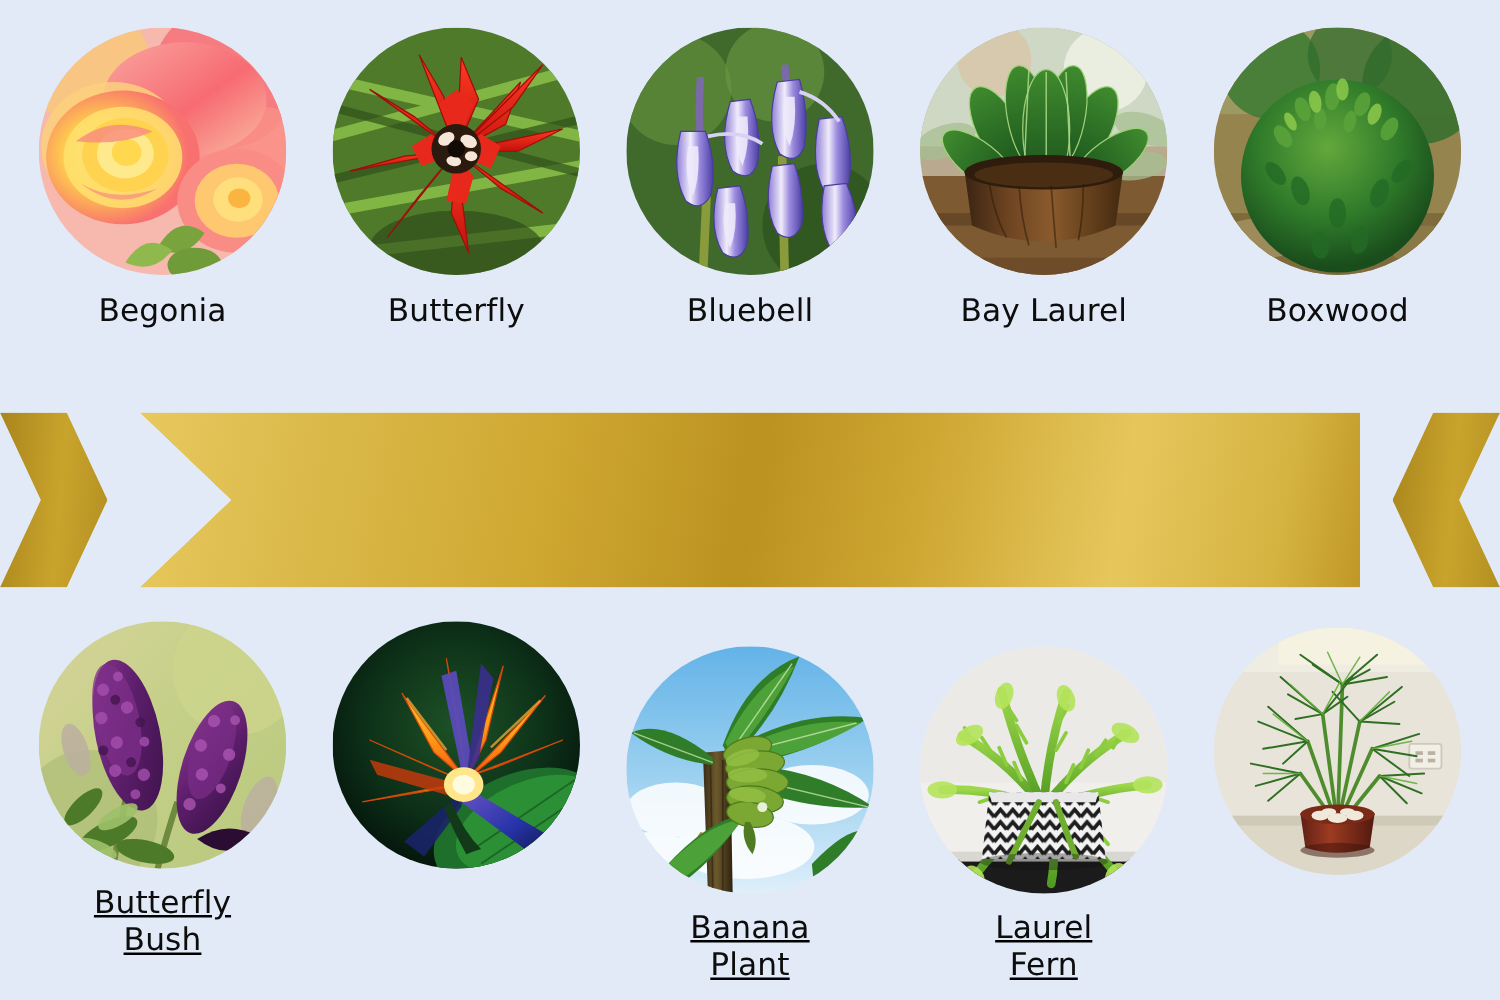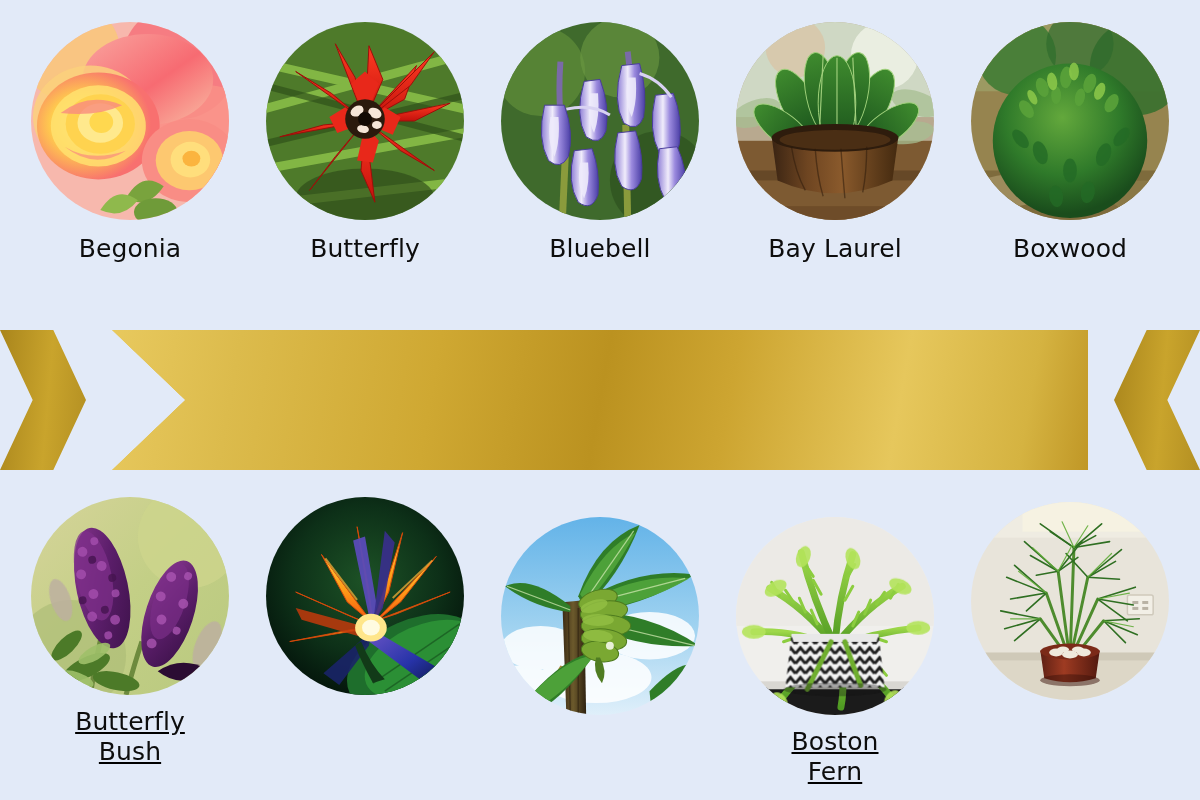--- a/index.html
+++ b/index.html
@@ -619,20 +619,22 @@
           </g>
           <g fill="#92bf44" opacity=".85">
             <ellipse cx="94" cy="90" rx="14" ry="6" transform="rotate(-16 94 90)"></ellipse>
             <ellipse cx="98" cy="104" rx="16" ry="6"></ellipse>
             <ellipse cx="98" cy="120" rx="15" ry="6" transform="rotate(6 98 120)"></ellipse>
           </g>
           <path d="M100 142 Q108 156 102 168 Q92 156 96 142 Z" fill="#4f7c22"></path>
           <ellipse cx="110" cy="130" rx="4" ry="4" fill="#e8f0d8"></ellipse>
         </svg>
       </div>
+      <div class="label">Banana
+Plant</div>
     </div>
 
     <div class="card c-boston">
       <div class="thumb">
         <svg viewBox="0 0 200 200" xmlns="http://www.w3.org/2000/svg">
           <defs>
             <linearGradient id="fernG" x1="0" y1="0" x2="0" y2="1">
               <stop offset="0%" stop-color="#9ed84a"></stop>
               <stop offset="100%" stop-color="#4f9a22"></stop>
             </linearGradient>
@@ -690,21 +692,21 @@
           </g>
           <path d="M56 118 L144 118 L150 172 L50 172 Z" fill="url(#zig)"></path>
           <path d="M56 118 L144 118 L142 126 L58 126 Z" fill="#e8e8e8"></path>
           <g stroke="#6fae2e" stroke-width="5" fill="none" stroke-linecap="round">
             <path d="M96 126 Q84 150 72 174"></path>
             <path d="M110 126 Q118 150 126 170"></path>
           </g>
           <ellipse cx="100" cy="174" rx="52" ry="7" fill="#111" opacity=".35"></ellipse>
         </svg>
       </div>
-      <div class="label">Boston
+      <div class="label">Laurel
 Fern</div>
     </div>
 
     <div class="card c-bamboo">
       <div class="thumb">
         <svg viewBox="0 0 200 200" xmlns="http://www.w3.org/2000/svg">
           <defs>
             <linearGradient id="potG" x1="0" y1="0" x2="1" y2="0">
               <stop offset="0%" stop-color="#5e2014"></stop>
               <stop offset="40%" stop-color="#9e3b22"></stop>

